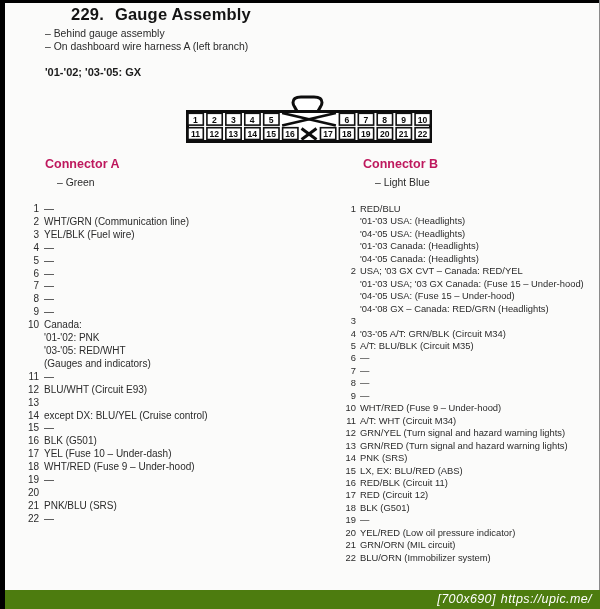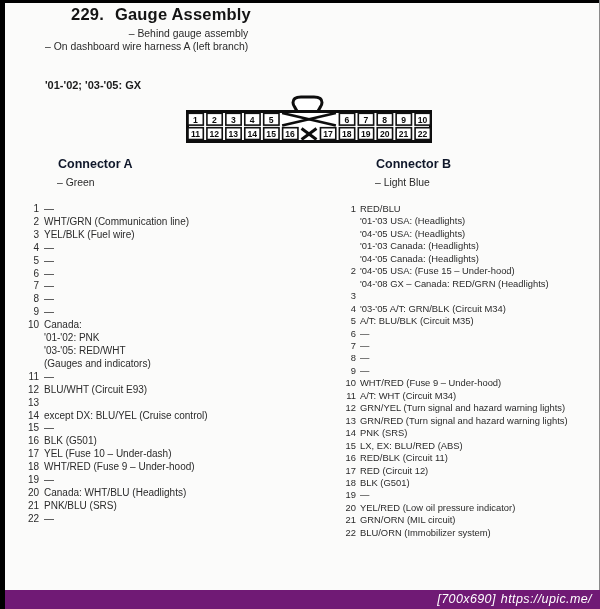--- a/index.html
+++ b/index.html
@@ -5,37 +5,37 @@
   html,body{margin:0;padding:0;background:#ffffff;}
   .page{
     position:relative;width:600px;height:609px;background:#fbfbfa;
     font-family:"Liberation Sans",sans-serif;color:#222;overflow:hidden;
   }
   .edge-top{position:absolute;left:0;right:0;top:0;height:3px;background:#000;}
   .edge-left{position:absolute;left:0;top:0;bottom:0;width:5px;background:#000;z-index:5;}
   .edge-right{position:absolute;right:0;top:0;bottom:0;width:1px;background:#8a8a8a;}
   .titlebar{position:absolute;left:27px;top:5px;font-size:16.5px;font-weight:bold;color:#141414;letter-spacing:.2px;white-space:nowrap;margin-left:44px;}
   .titlebar .num{margin-right:11px;}
-  .notes{position:absolute;left:45px;top:27px;font-size:10.4px;line-height:13px;color:#2b2b2b;white-space:nowrap;text-align:right;}
-  .models{position:absolute;left:45px;top:79px;font-size:11px;font-weight:bold;color:#1b1b1b;white-space:nowrap;}
+  .notes{position:absolute;left:45px;top:27px;font-size:10.4px;line-height:13px;color:#2b2b2b;white-space:nowrap;}
+  .models{position:absolute;left:45px;top:66px;font-size:11px;font-weight:bold;color:#1b1b1b;white-space:nowrap;}
   .connector-wrap{position:absolute;left:186px;top:95px;width:246px;height:48px;}
   .col{position:absolute;}
   .col-a{left:26px;top:158px;width:312px;}
   .col-b{left:344px;top:158px;width:255px;}
-  .c-head{margin-left:32px;font-size:12.5px;font-weight:bold;color:#0f172a;line-height:13px;}
+  .c-head{margin-left:19px;font-size:12.5px;font-weight:bold;color:#be185d;line-height:13px;}
   .c-sub{margin-left:31px;margin-top:6px;font-size:10.4px;line-height:11px;color:#2b2b2b;}
   .pinlist{margin-top:15px;color:#2b2b2b;}
   .col-a .pinlist{font-size:10px;line-height:12.9px;}
   .col-b .pinlist{font-size:9.4px;line-height:12.45px;}
   .pin-row{display:flex;align-items:flex-start;}
   .pin-num{flex:0 0 13px;width:13px;text-align:right;margin-right:5px;}
   .col-b .pin-num{flex:0 0 12px;width:12px;margin-right:4px;}
   .pin-lines{white-space:nowrap;}
   .footer{
-    position:absolute;left:0;right:0;bottom:0;height:19px;background:#701a75;color:#fff;
+    position:absolute;left:0;right:0;bottom:0;height:19px;background:#4d7c0f;color:#fff;
     font-size:12.5px;font-style:italic;line-height:19px;text-align:right;
     padding-right:8px;box-sizing:border-box;letter-spacing:.4px;z-index:4;
   }
   .footer .url{margin-left:5px;}
 </style>
 </head>
 <body>
 
 <div class="page">
   <div class="edge-top"></div>
@@ -221,23 +221,20 @@
           </div>
         </div>
         <div class="pin-row">
           <span class="pin-num">19</span>
           <div class="pin-lines">
             <div>—</div>
           </div>
         </div>
         <div class="pin-row">
           <span class="pin-num">20</span>
-          <div class="pin-lines">
-            <div>Canada: WHT/BLU (Headlights)</div>
-          </div>
         </div>
         <div class="pin-row">
           <span class="pin-num">21</span>
           <div class="pin-lines">
             <div>PNK/BLU (SRS)</div>
           </div>
         </div>
         <div class="pin-row">
           <span class="pin-num">22</span>
           <div class="pin-lines">
@@ -257,20 +254,22 @@
             <div>RED/BLU</div>
             <div>'01-'03 USA: (Headlights)</div>
             <div>'04-'05 USA: (Headlights)</div>
             <div>'01-'03 Canada: (Headlights)</div>
             <div>'04-'05 Canada: (Headlights)</div>
           </div>
         </div>
         <div class="pin-row">
           <span class="pin-num">2</span>
           <div class="pin-lines">
+            <div>USA; '03 GX CVT – Canada: RED/YEL</div>
+            <div>'01-'03 USA; '03 GX Canada: (Fuse 15 – Under-hood)</div>
             <div>'04-'05 USA: (Fuse 15 – Under-hood)</div>
             <div>'04-'08 GX – Canada: RED/GRN (Headlights)</div>
           </div>
         </div>
         <div class="pin-row">
           <span class="pin-num">3</span>
         </div>
         <div class="pin-row">
           <span class="pin-num">4</span>
           <div class="pin-lines">

